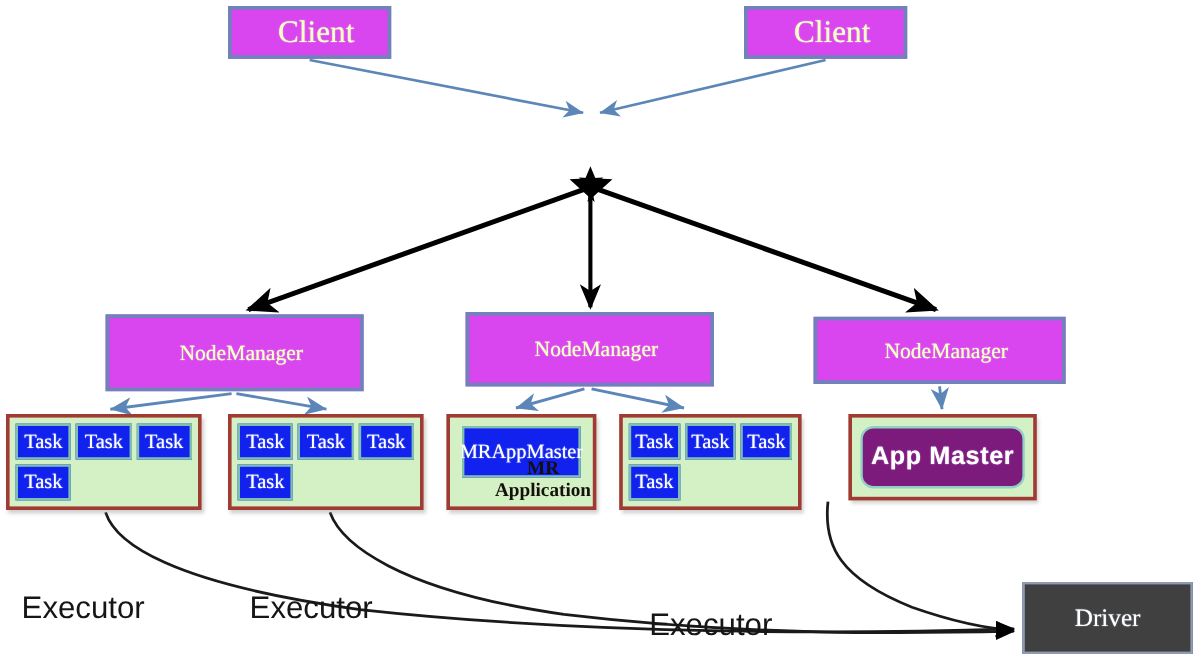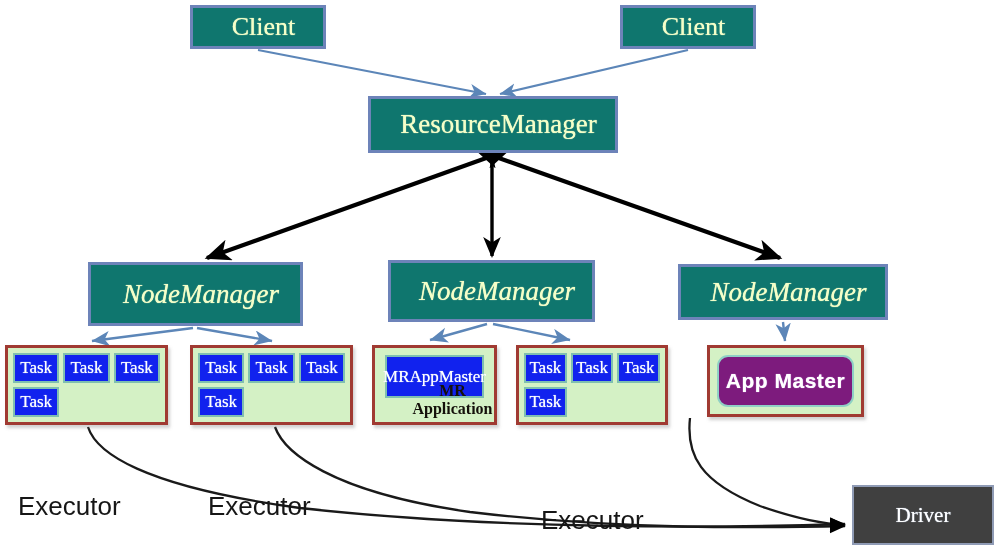--- a/index.html
+++ b/index.html
@@ -24,36 +24,36 @@
     position: absolute;
     left: 0; top: 0;
     width: 1000px;
     height: 557px;
     pointer-events: none;
   }
 
   
   .greenbox {
     position: absolute;
-    background: #0f766e;
+    background: #d946ef;
     border: 3px solid #6d83b9;
     box-sizing: border-box;
     display: flex;
     align-items: center;
     justify-content: center;
     color: #f4ffc8;
     font-family: "Liberation Serif", "DejaVu Serif", serif;
     text-shadow: 0 0 1px #ffffd0;
     white-space: nowrap;
     z-index: 5;
     padding-left: 11px;
   }
   .greenbox.client { font-size: 26px; }
   .greenbox.rm { font-size: 27px; }
-  .greenbox.nm { font-size: 27px; font-style: italic; }
+  .greenbox.nm { font-size: 18px; }
 
   
   .container-box {
     position: absolute;
     background: #d4f1c5;
     border: 3px solid #a03a32;
     box-sizing: border-box;
     z-index: 5;
     box-shadow: 2px 3px 3px rgba(120,120,120,0.35);
   }
@@ -210,23 +210,20 @@
   </svg>
 
   <div class="greenbox client" style="left:190px; top:5px; width:136px; height:44px;">
     <span>Client</span>
   </div>
 
   <div class="greenbox client" style="left:620px; top:5px; width:136px; height:44px;">
     <span>Client</span>
   </div>
 
-  <div class="greenbox rm" style="left:368px; top:96px; width:250px; height:57px;">
-    <span>ResourceManager</span>
-  </div>
 
   <div class="greenbox nm" style="left:88px; top:262px; width:215px; height:64px;">
     <span>NodeManager</span>
   </div>
 
   <div class="greenbox nm" style="left:388px; top:260px; width:207px; height:62px;">
     <span>NodeManager</span>
   </div>
 
   <div class="greenbox nm" style="left:678px; top:264px; width:210px; height:56px;">

